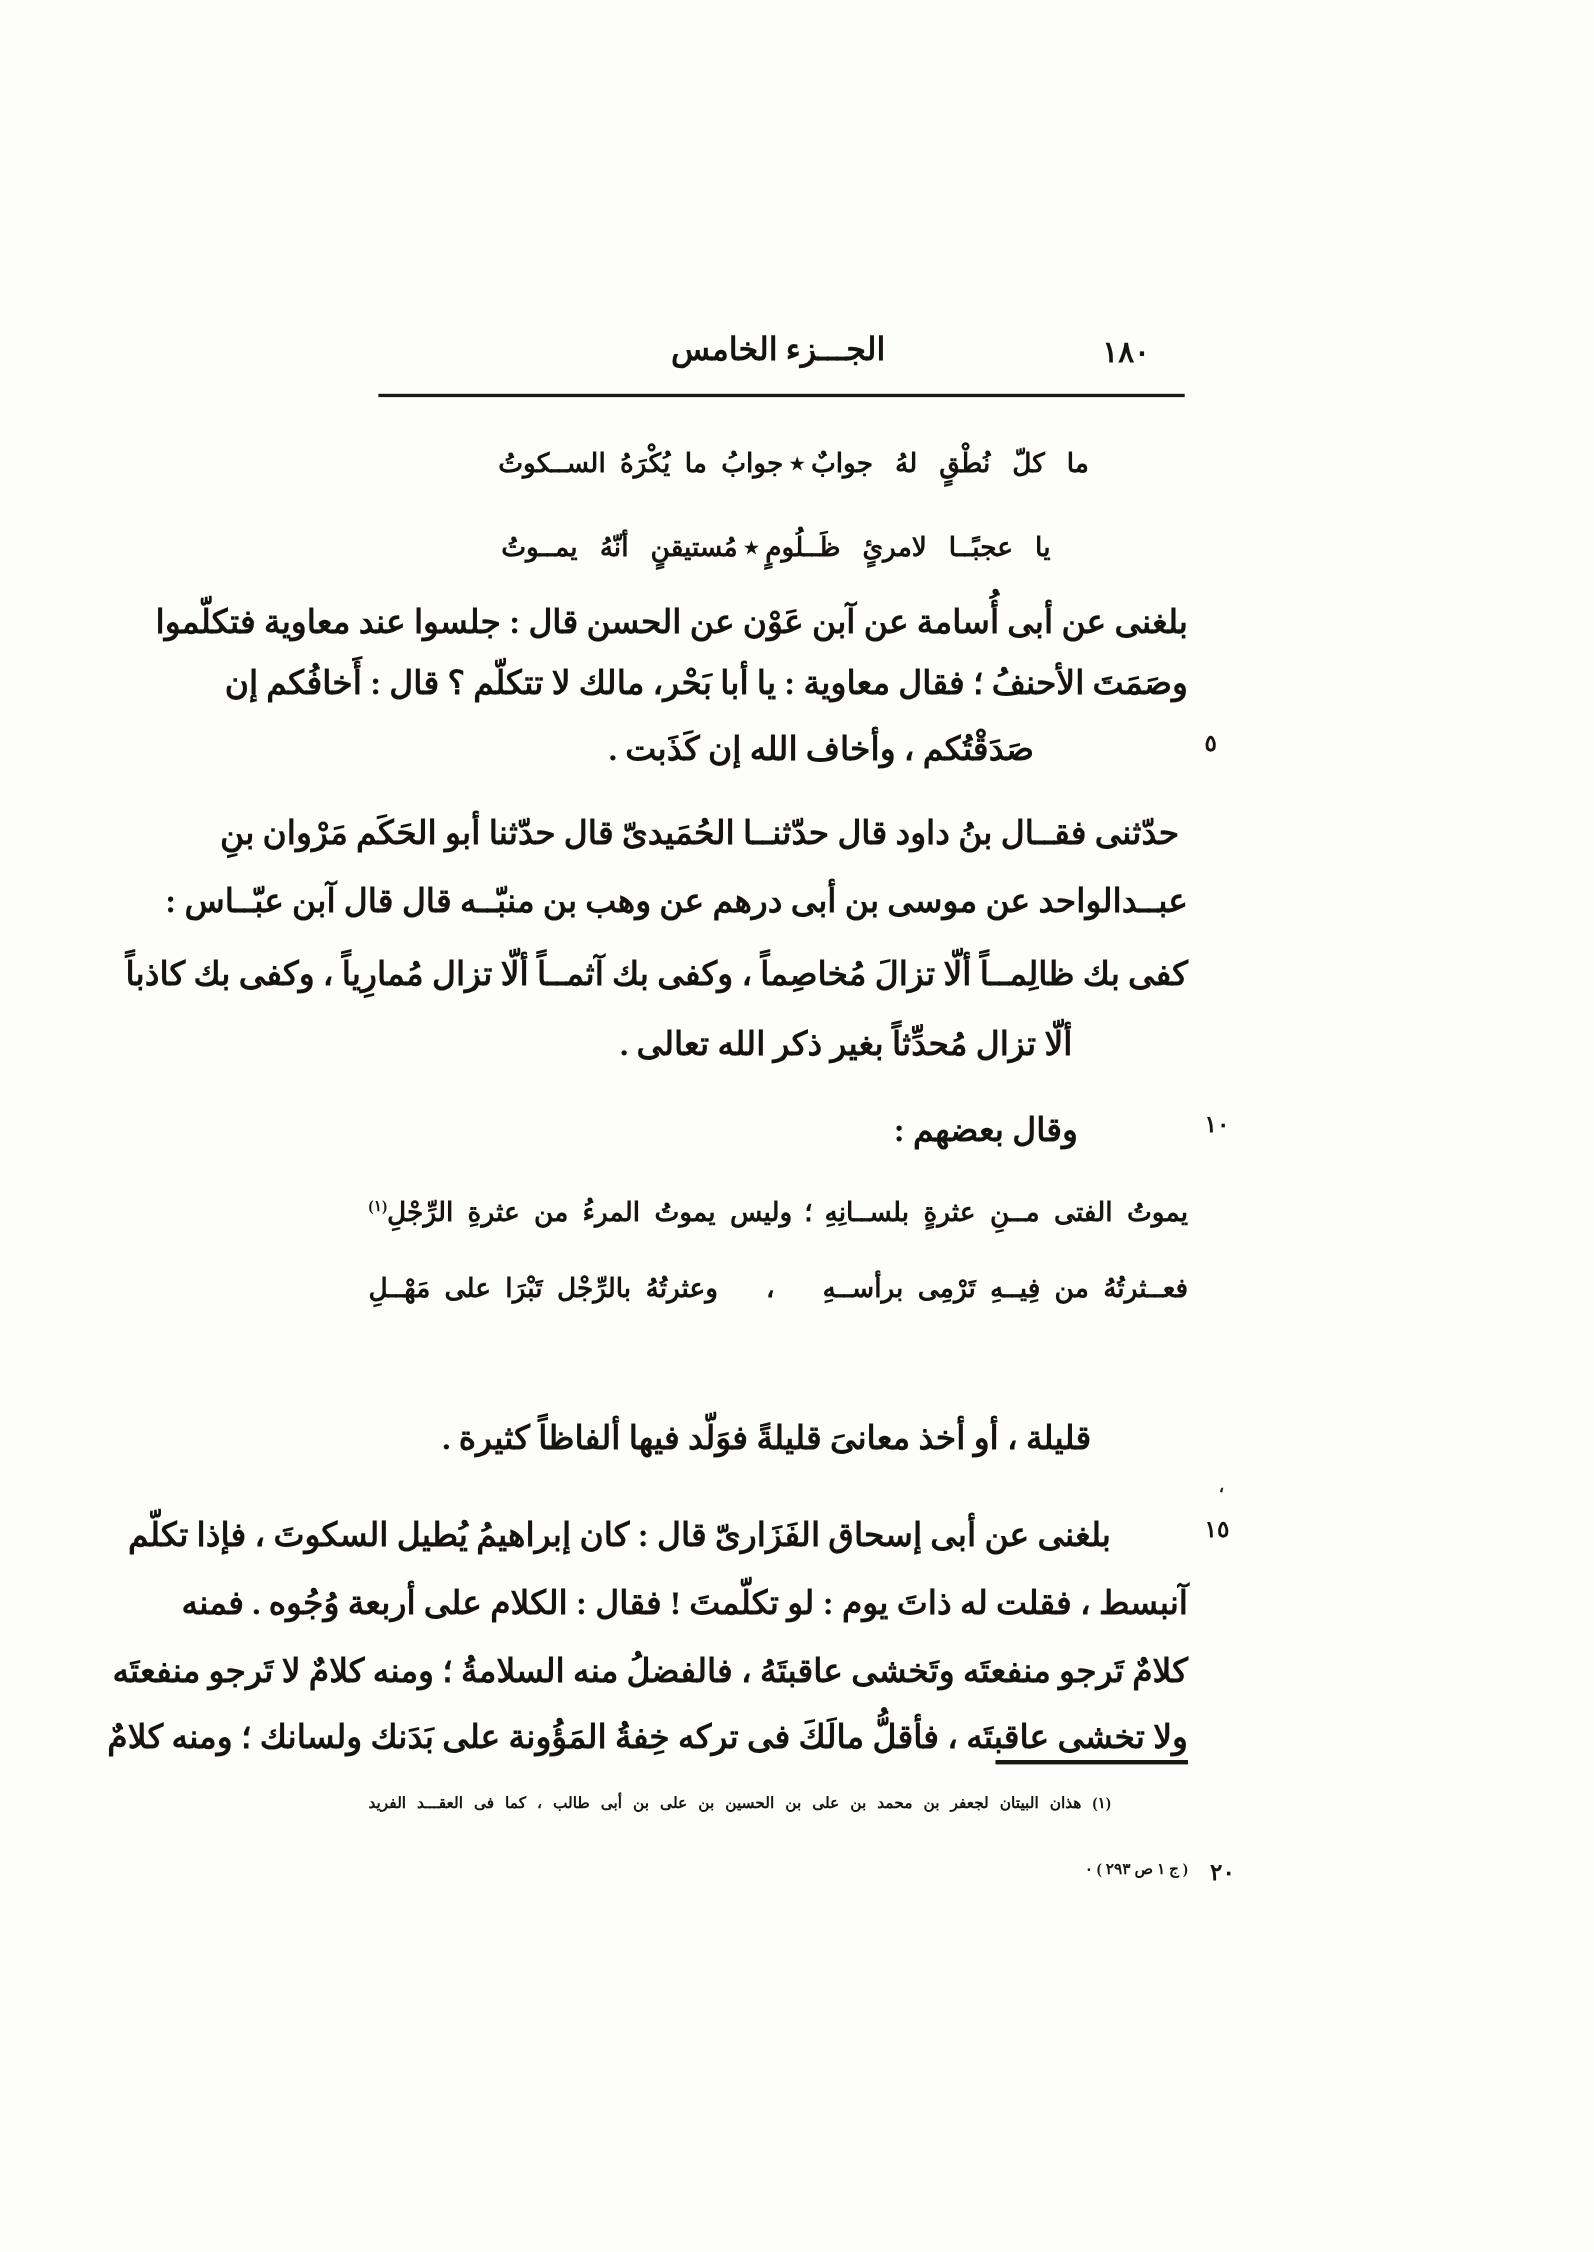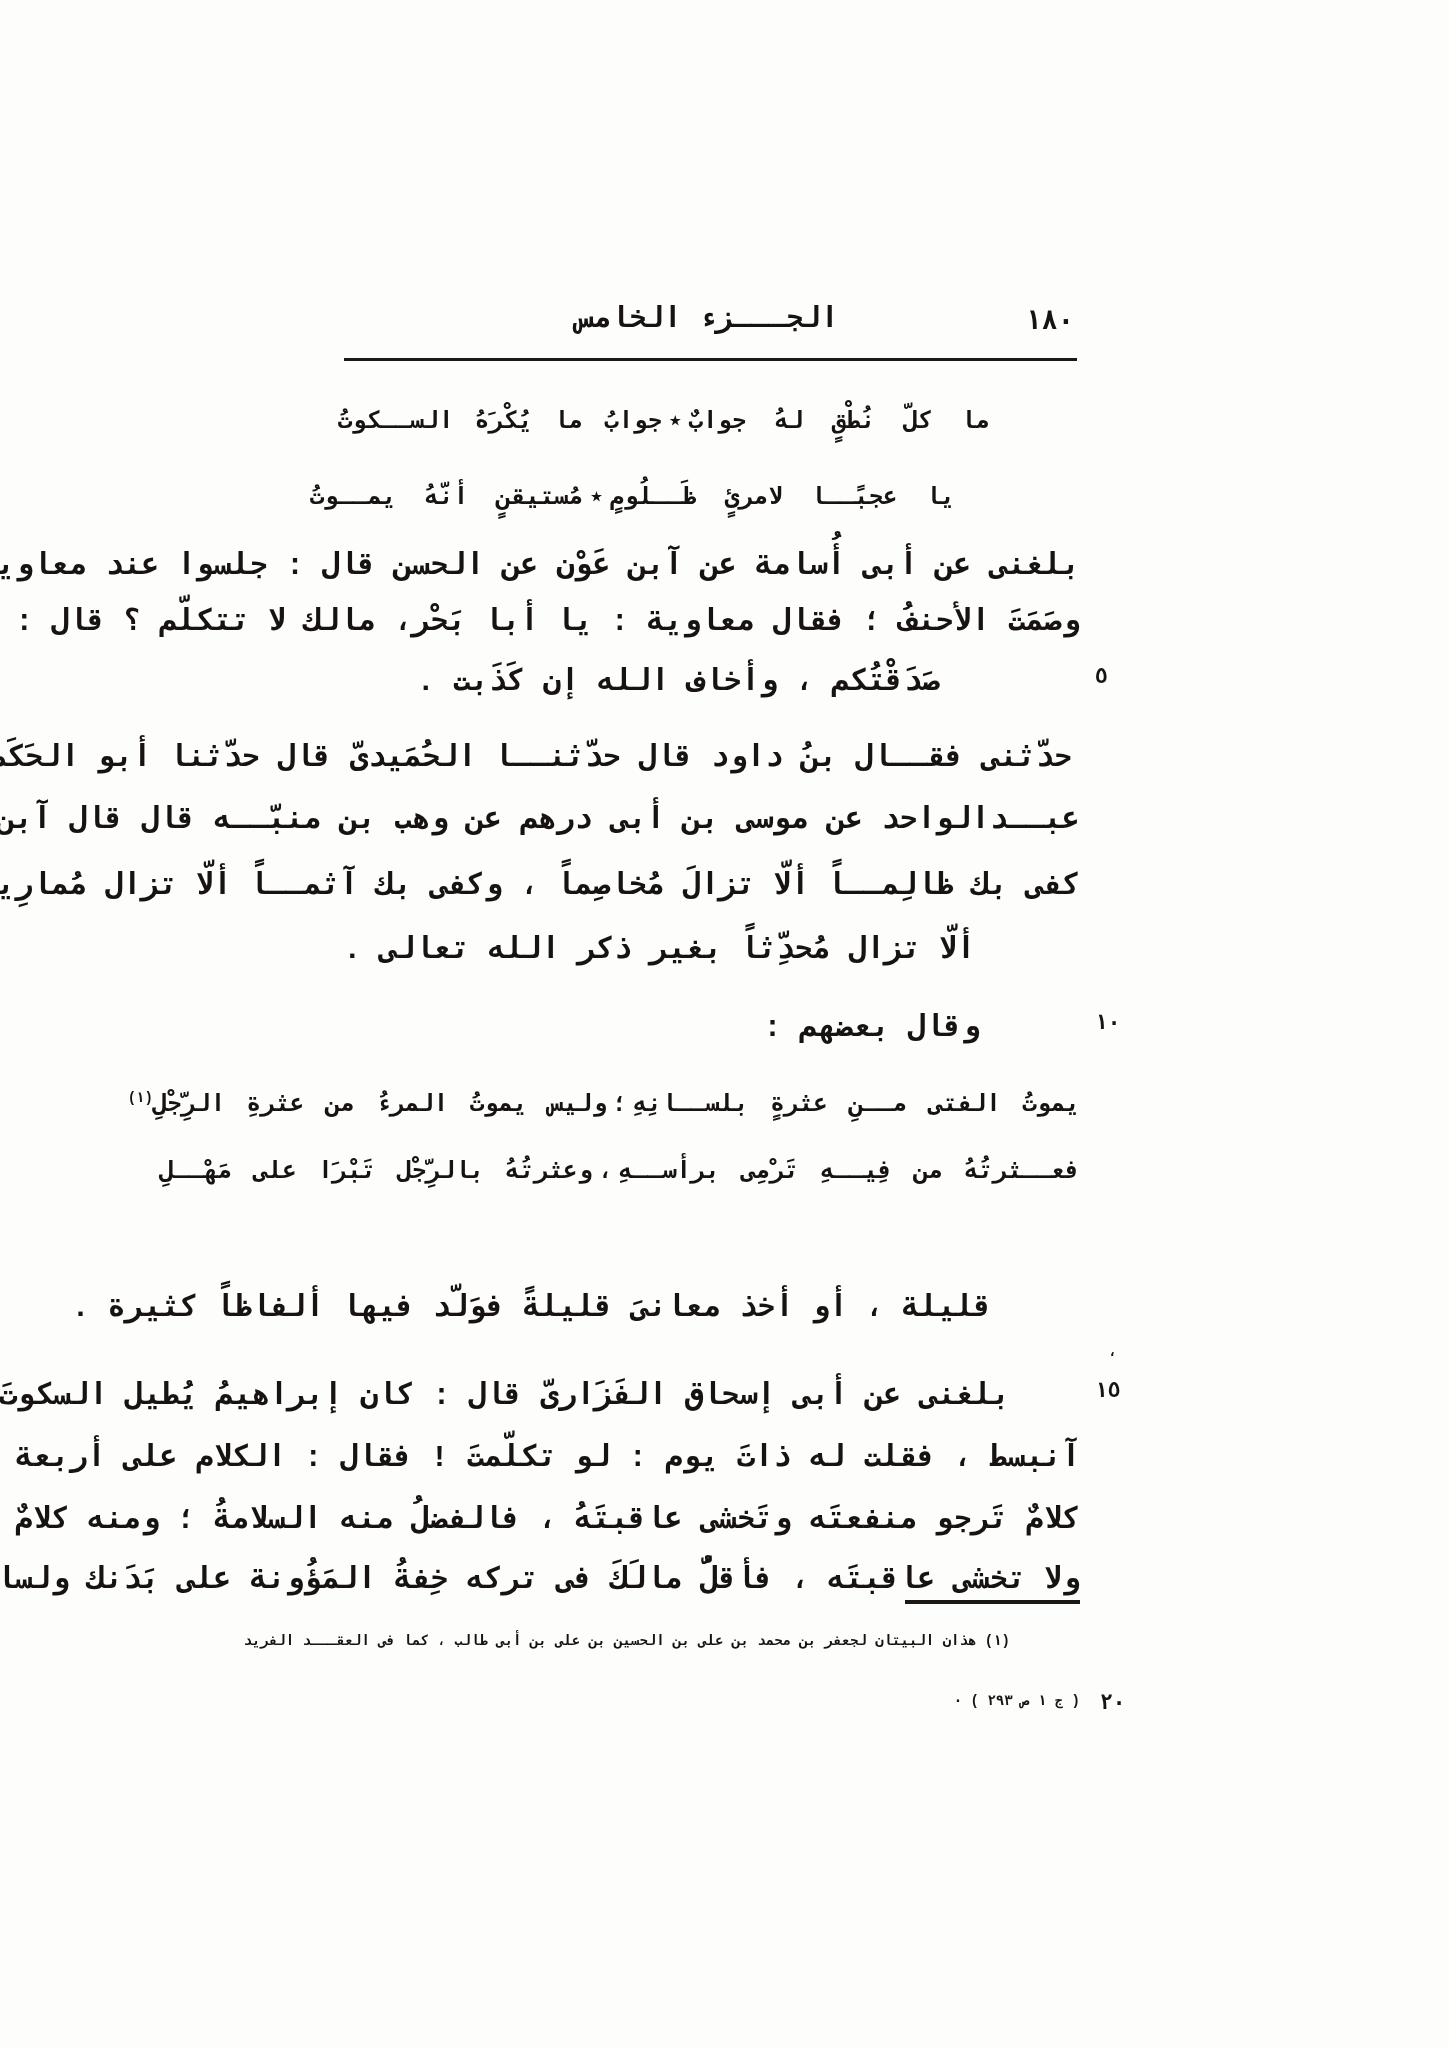--- a/index.html
+++ b/index.html
@@ -6,40 +6,40 @@
     margin: 0;
     padding: 0;
     background: #ffffff;
   }
   .page {
     position: relative;
     width: 1449px;
     height: 2047px;
     background: #fdfdfb;
     overflow: hidden;
-    font-family: Liberation Mono, monospace;
+    font-family: Liberation Serif, serif;
     color: #171310;
     direction: rtl;
   }
   
   .abs { position: absolute; }
   .block { left: 335px; width: 745px; }
 
   .header-title {
     top: 300px;
     text-align: center;
     font-size: 29px;
     font-weight: bold;
     letter-spacing: 0.5px;
   }
   .page-number {
     top: 304px;
     left: 1002px;
     width: 72px;
-    text-align: right;
+    text-align: left;
     font-size: 27px;
     font-weight: bold;
   }
   .header-rule {
     top: 358px;
     left: 344px;
     width: 733px;
     height: 3px;
     background: #1c1814;
   }

